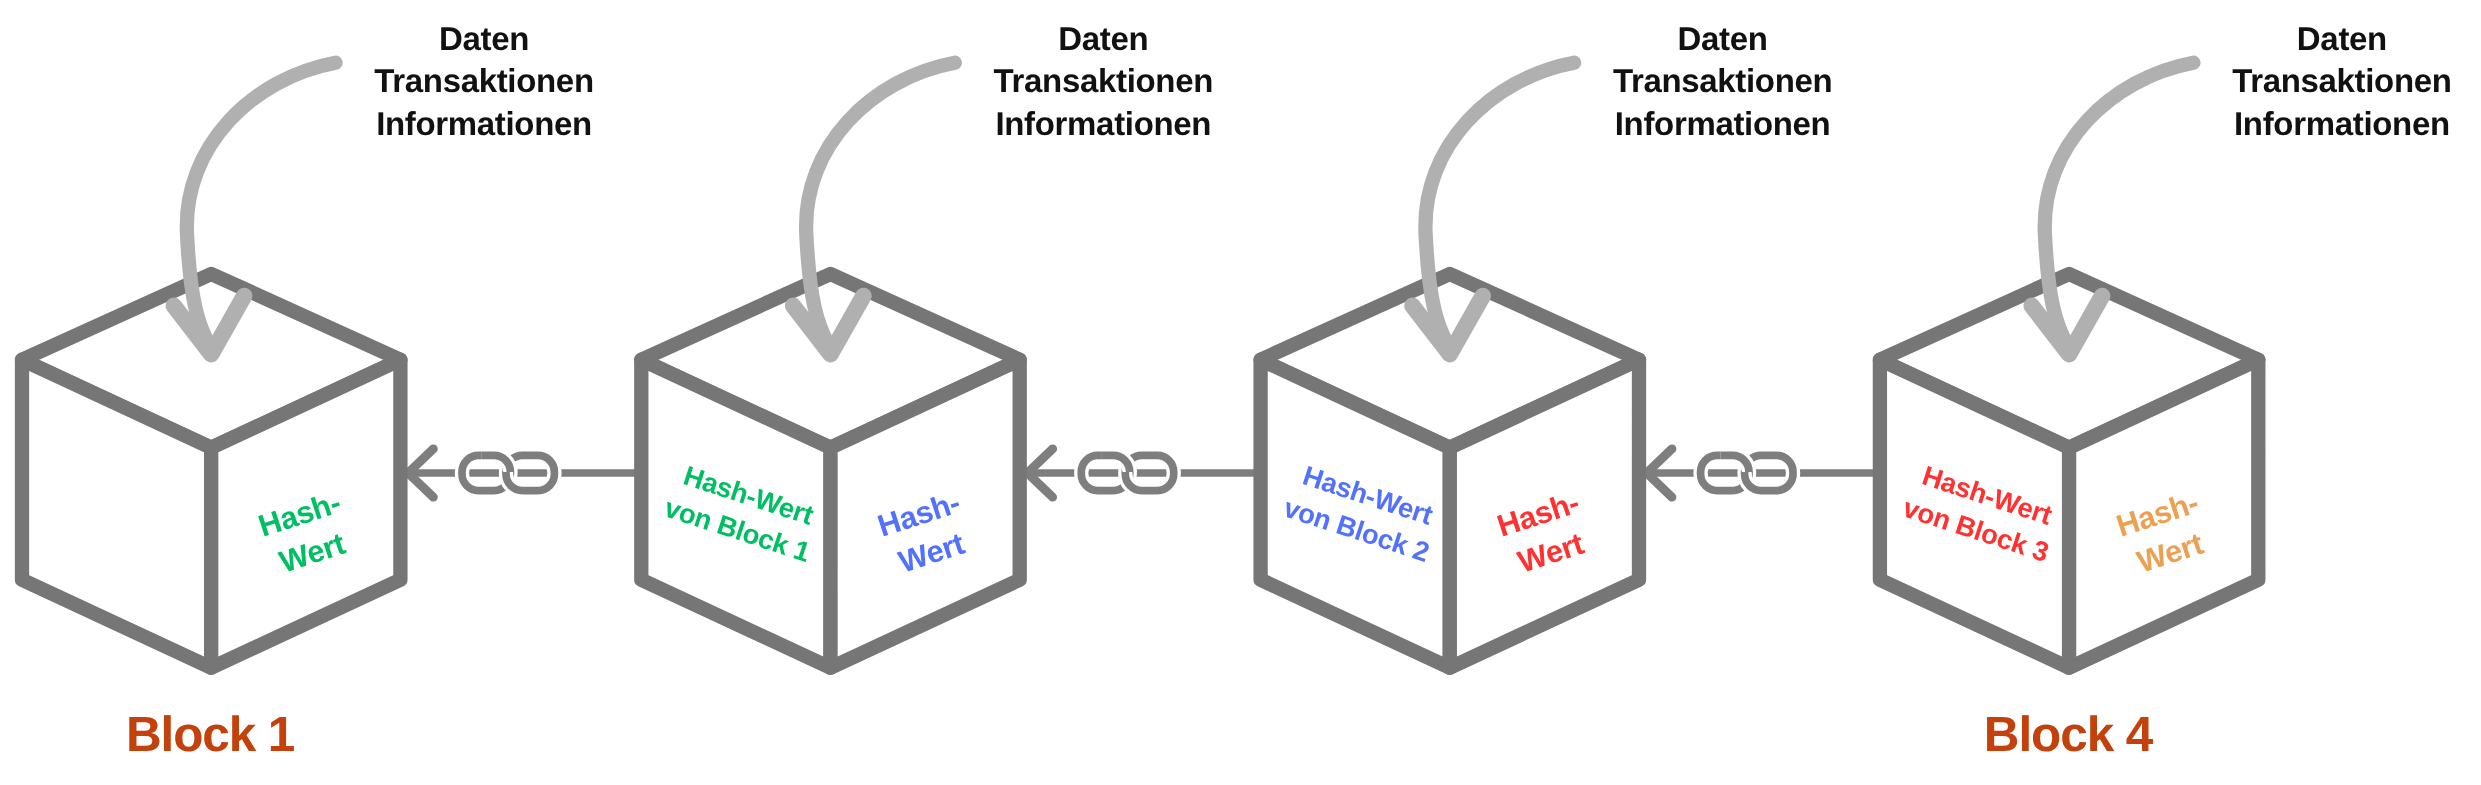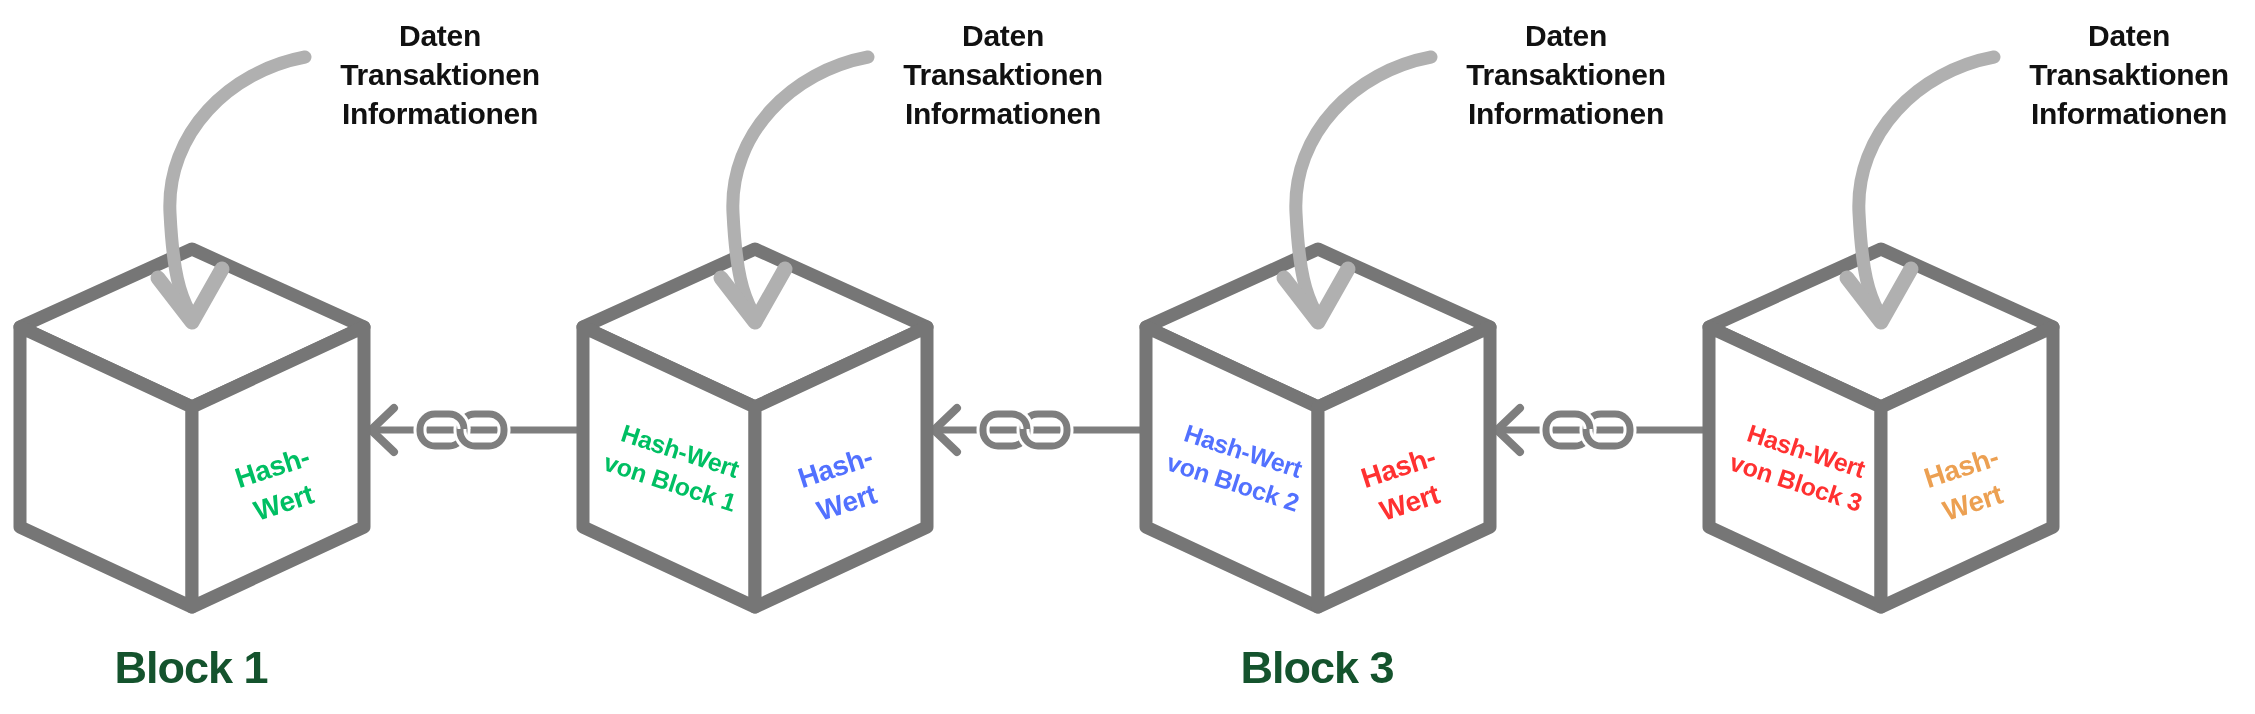--- a/index.html
+++ b/index.html
@@ -13,21 +13,21 @@
   .cube-svg{position:absolute;left:0;top:240px;width:384px;height:380px;overflow:visible;}
   .data-arrow-svg{position:absolute;left:120px;top:45px;width:220px;height:300px;overflow:visible;}
   .hash-left{position:absolute;left:12px;top:434px;width:200px;text-align:center;
              font-weight:700;font-size:25px;line-height:33px;
              transform:rotate(18deg);letter-spacing:-0.3px;}
   .hash-right{position:absolute;left:198px;top:448px;width:160px;text-align:center;
               font-weight:700;font-size:28px;line-height:37px;
               transform:rotate(-18deg);letter-spacing:-0.3px;}
   .hash-line{display:block;}
   .block-title{position:absolute;left:41px;top:642px;width:300px;text-align:center;
-               font-size:45px;font-weight:700;color:#14532d;letter-spacing:-1px;}
+               font-size:45px;font-weight:700;color:#c2410c;letter-spacing:-1px;}
   .connector-svg{position:absolute;top:395px;width:230px;height:70px;overflow:visible;}
   .cube-edge{fill:#ffffff;stroke:#767676;stroke-width:13;stroke-linejoin:round;}
   .conn{stroke:#7e7e7e;fill:none;}
   .conn-halo{stroke:#ffffff;fill:none;}
   .arrow-curve{stroke:#b0b0b0;stroke-width:13;fill:none;stroke-linecap:round;}
   .arrow-head{stroke:#b0b0b0;stroke-width:15;fill:none;stroke-linecap:round;stroke-linejoin:round;}
 </style>
 </head>
 <body>
 
@@ -139,21 +139,20 @@
       <path class="arrow-head" d="M 38 233 L 72 277 L 102 224"></path>
     </svg>
     <div class="hash-left" style="color: rgb(82, 113, 255);">
       <span class="hash-line">Hash-Wert</span>
       <span class="hash-line">von Block 2</span>
     </div>
     <div class="hash-right" style="color: rgb(255, 49, 49);">
       <span class="hash-line">Hash-</span>
       <span class="hash-line">Wert</span>
     </div>
-    <div class="block-title">Block 3</div>
   </div>
 
   <div class="block" style="left:1689px">
     <div class="caption">
       <div>Daten</div>
       <div>Transaktionen</div>
       <div>Informationen</div>
     </div>
     <svg class="cube-svg" viewBox="0 0 384 380">
       <polygon class="cube-edge" points="192,9 364,87 192,167 20,87"></polygon>
@@ -165,15 +164,16 @@
       <path class="arrow-head" d="M 38 233 L 72 277 L 102 224"></path>
     </svg>
     <div class="hash-left" style="color: rgb(255, 49, 49);">
       <span class="hash-line">Hash-Wert</span>
       <span class="hash-line">von Block 3</span>
     </div>
     <div class="hash-right" style="color: rgb(236, 160, 82);">
       <span class="hash-line">Hash-</span>
       <span class="hash-line">Wert</span>
     </div>
+    <div class="block-title">Block 4</div>
   </div>
 
 </div>
 
 </body></html>

